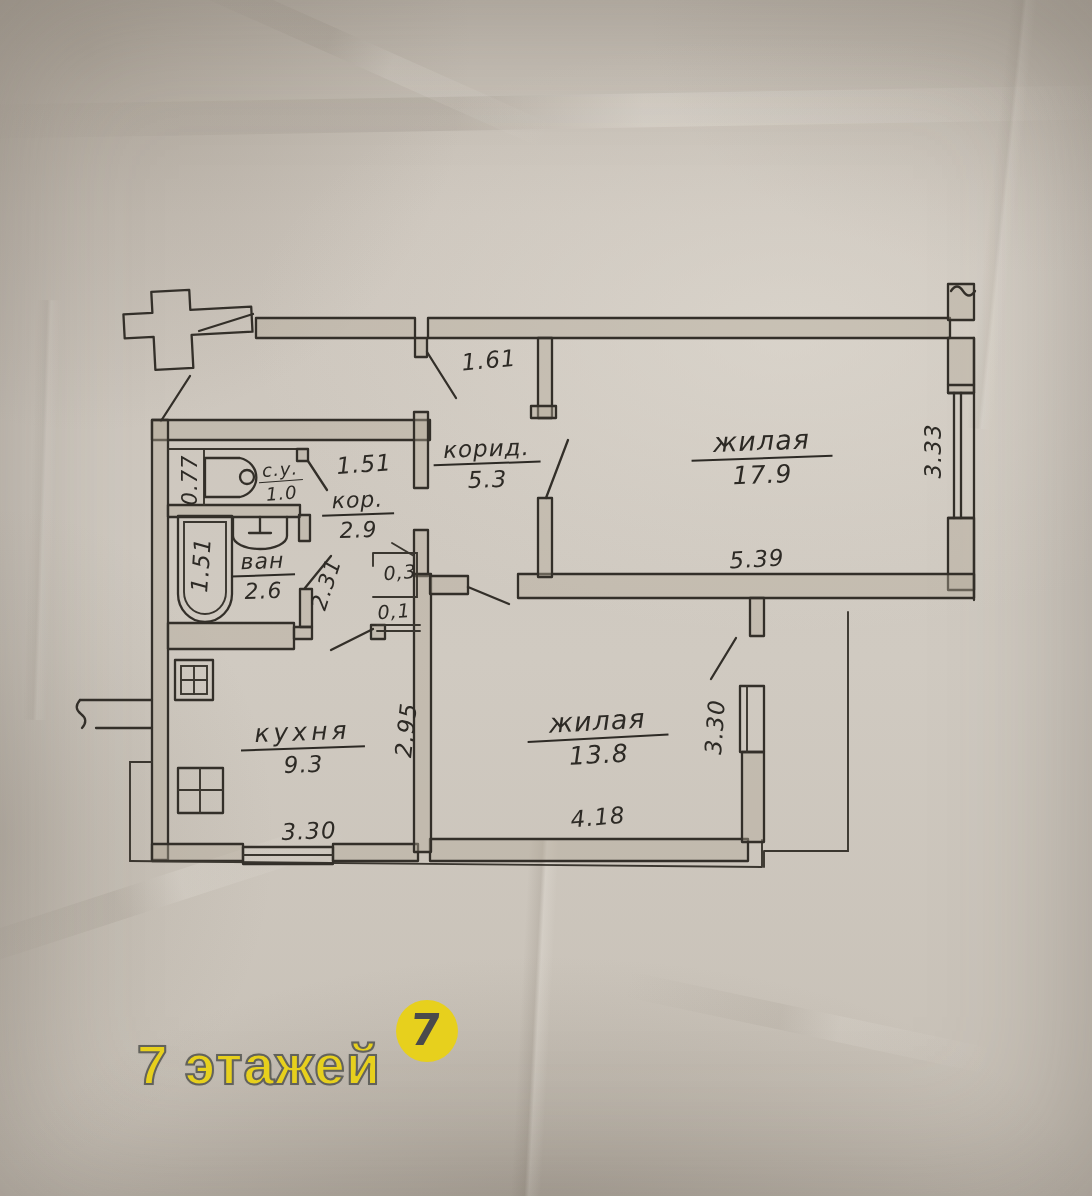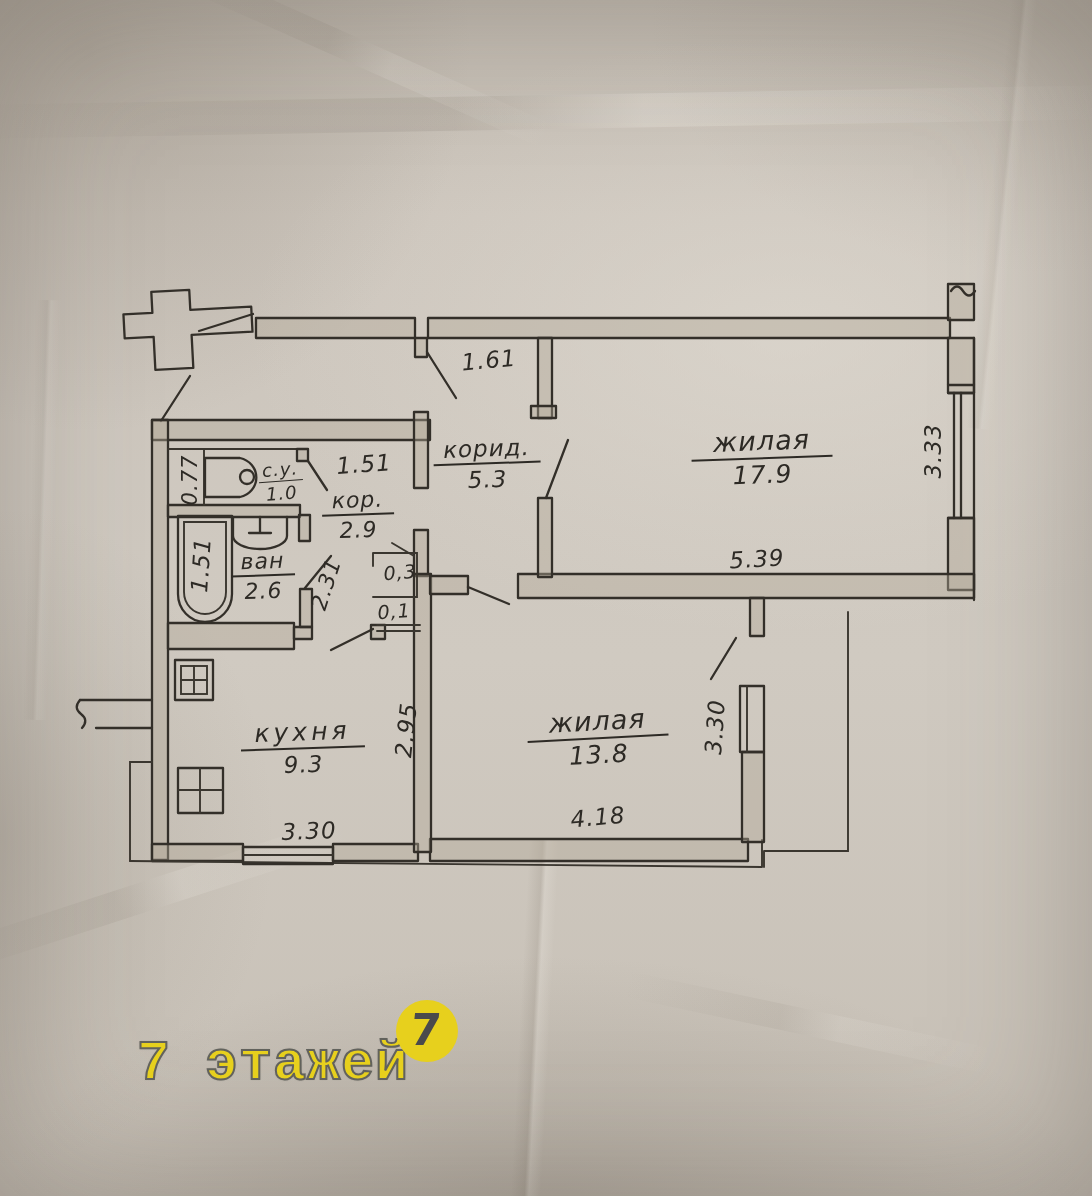--- a/index.html
+++ b/index.html
@@ -39,21 +39,21 @@
   .room-lbl .rname{border-bottom:2px solid #2d2a25;padding:0 10px 2px;}
   .room-lbl .rarea{margin-top:3px;}
   .big .rname{font-size:27px;padding:0 22px 2px;}
   .big .rarea{font-size:25px;}
   .small{font-size:18px;}
   .small .rname{padding:0 4px 1px;border-width:1.5px;}
   .ks .rname{letter-spacing:4px;font-size:25px;padding:0 14px 2px;}
   
   .wm-text{
     position:absolute;left:137px;top:1033px;
-    font-family:Liberation Mono, monospace;font-weight:700;
+    font-family:Liberation Sans, sans-serif;font-weight:700;
     font-size:55px;letter-spacing:1px;color:#e7d01d;
     -webkit-text-stroke:2px #62625c;
     text-shadow:0 0 2px rgba(70,70,66,.6);
   }
   .wm-logo{position:absolute;left:394px;top:998px;}
 </style>
 </head>
 <body>
 
 <div class="paper"></div>

